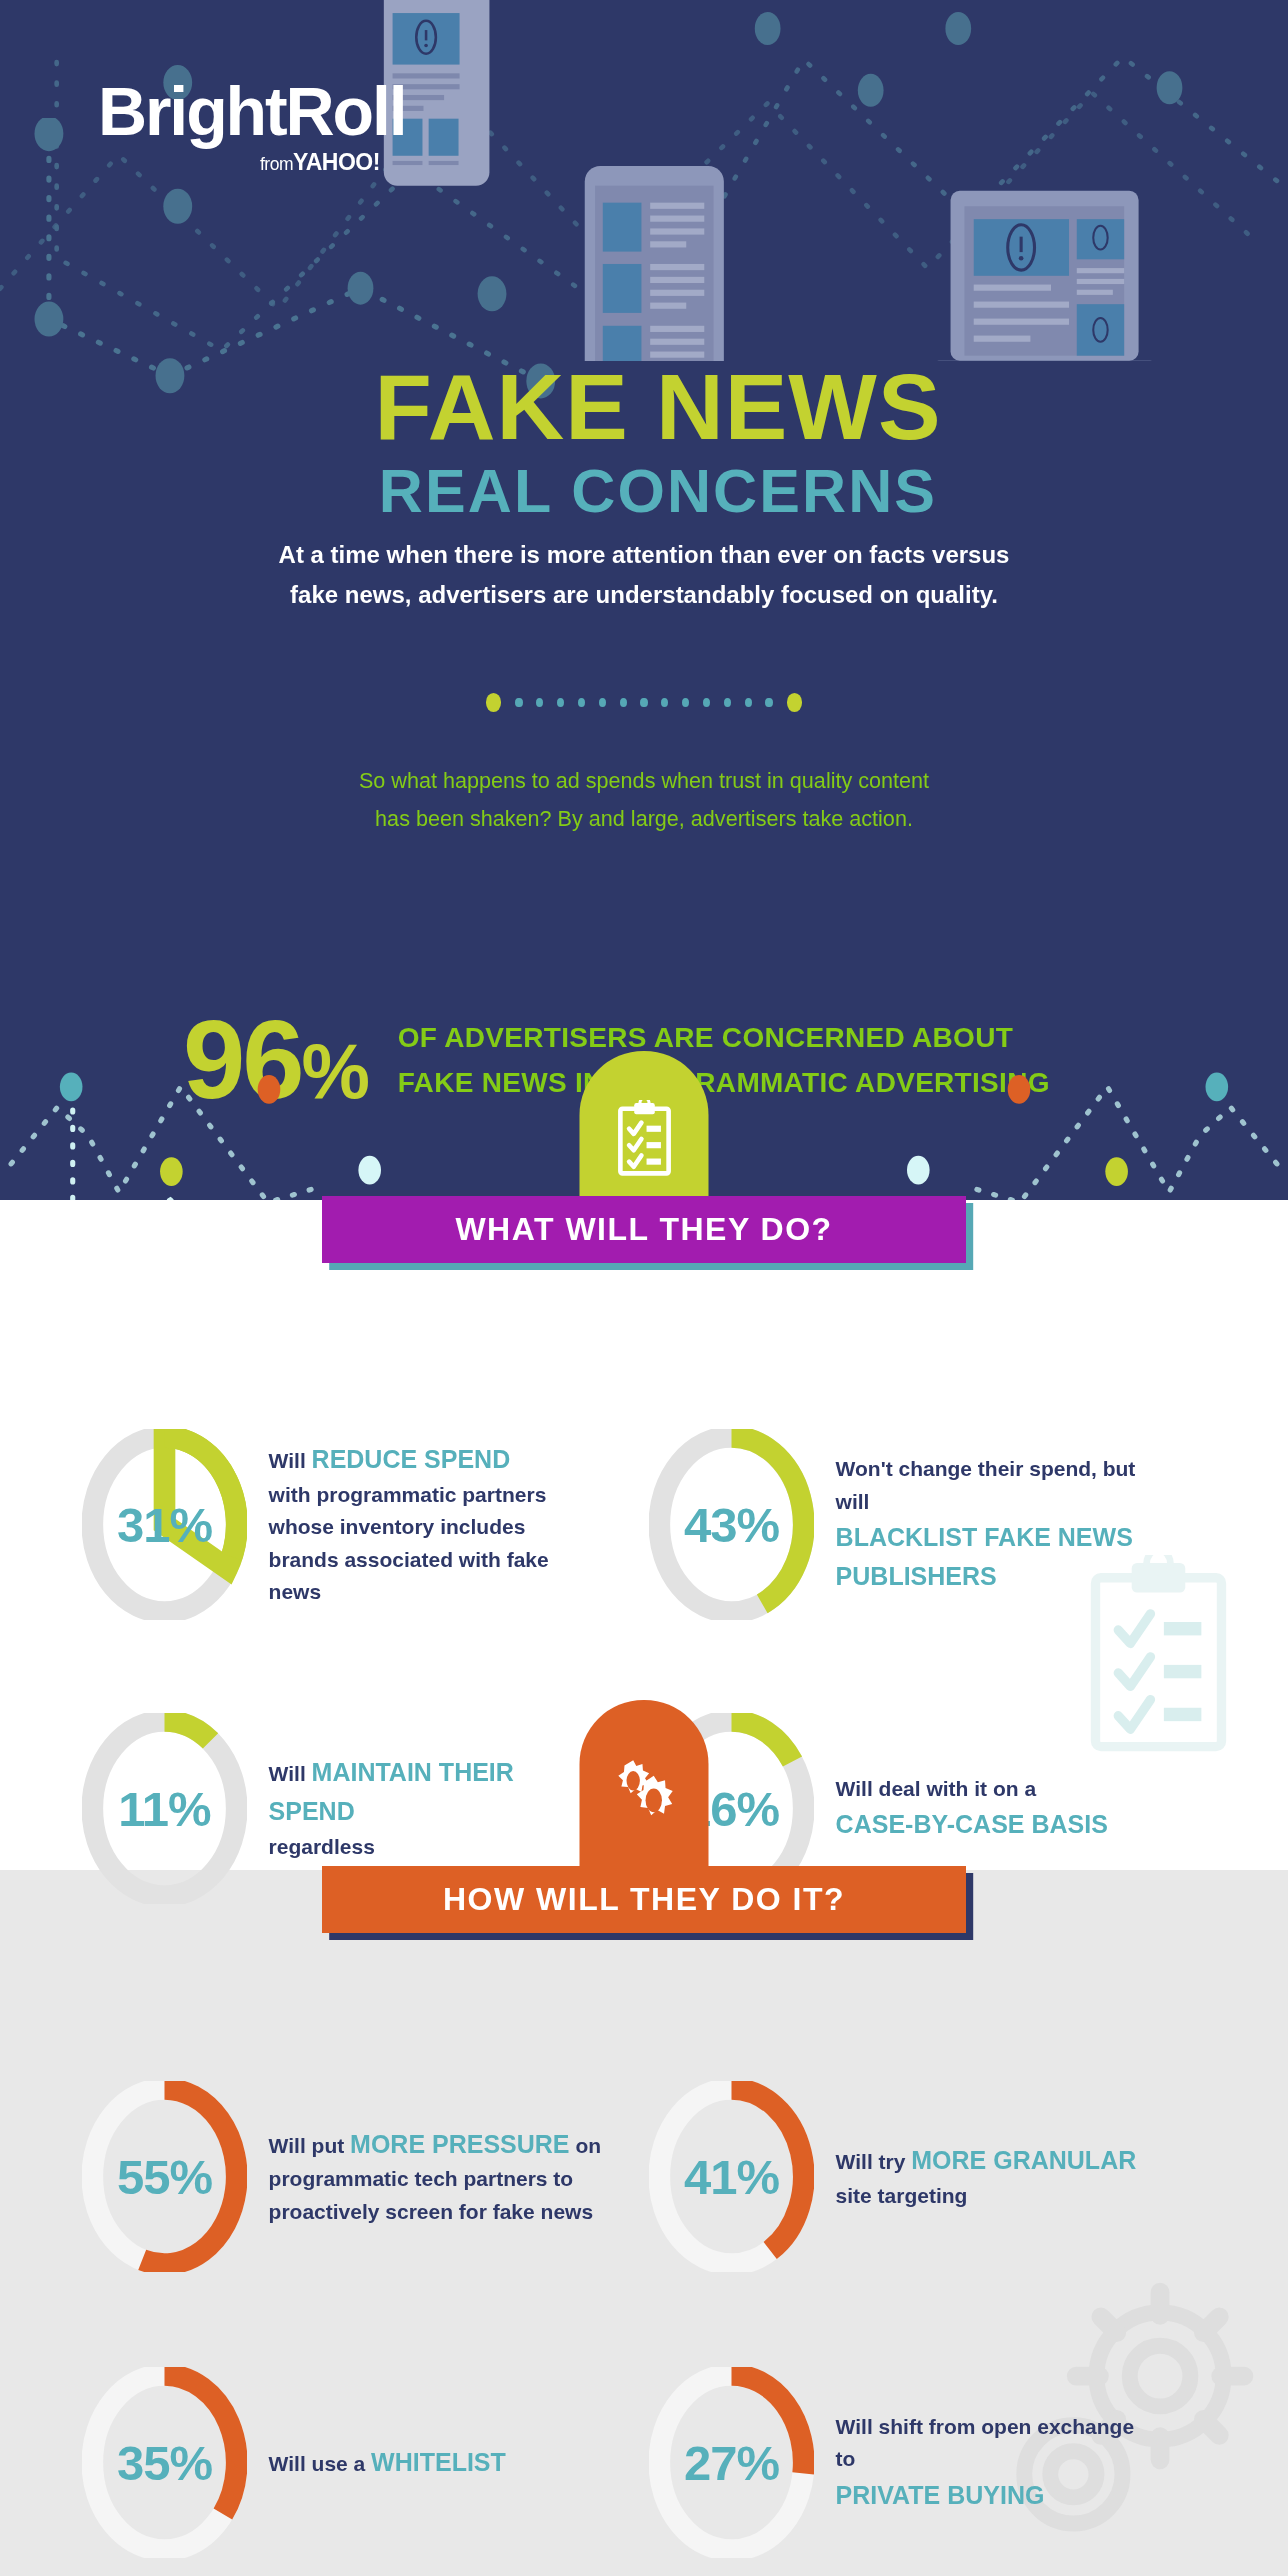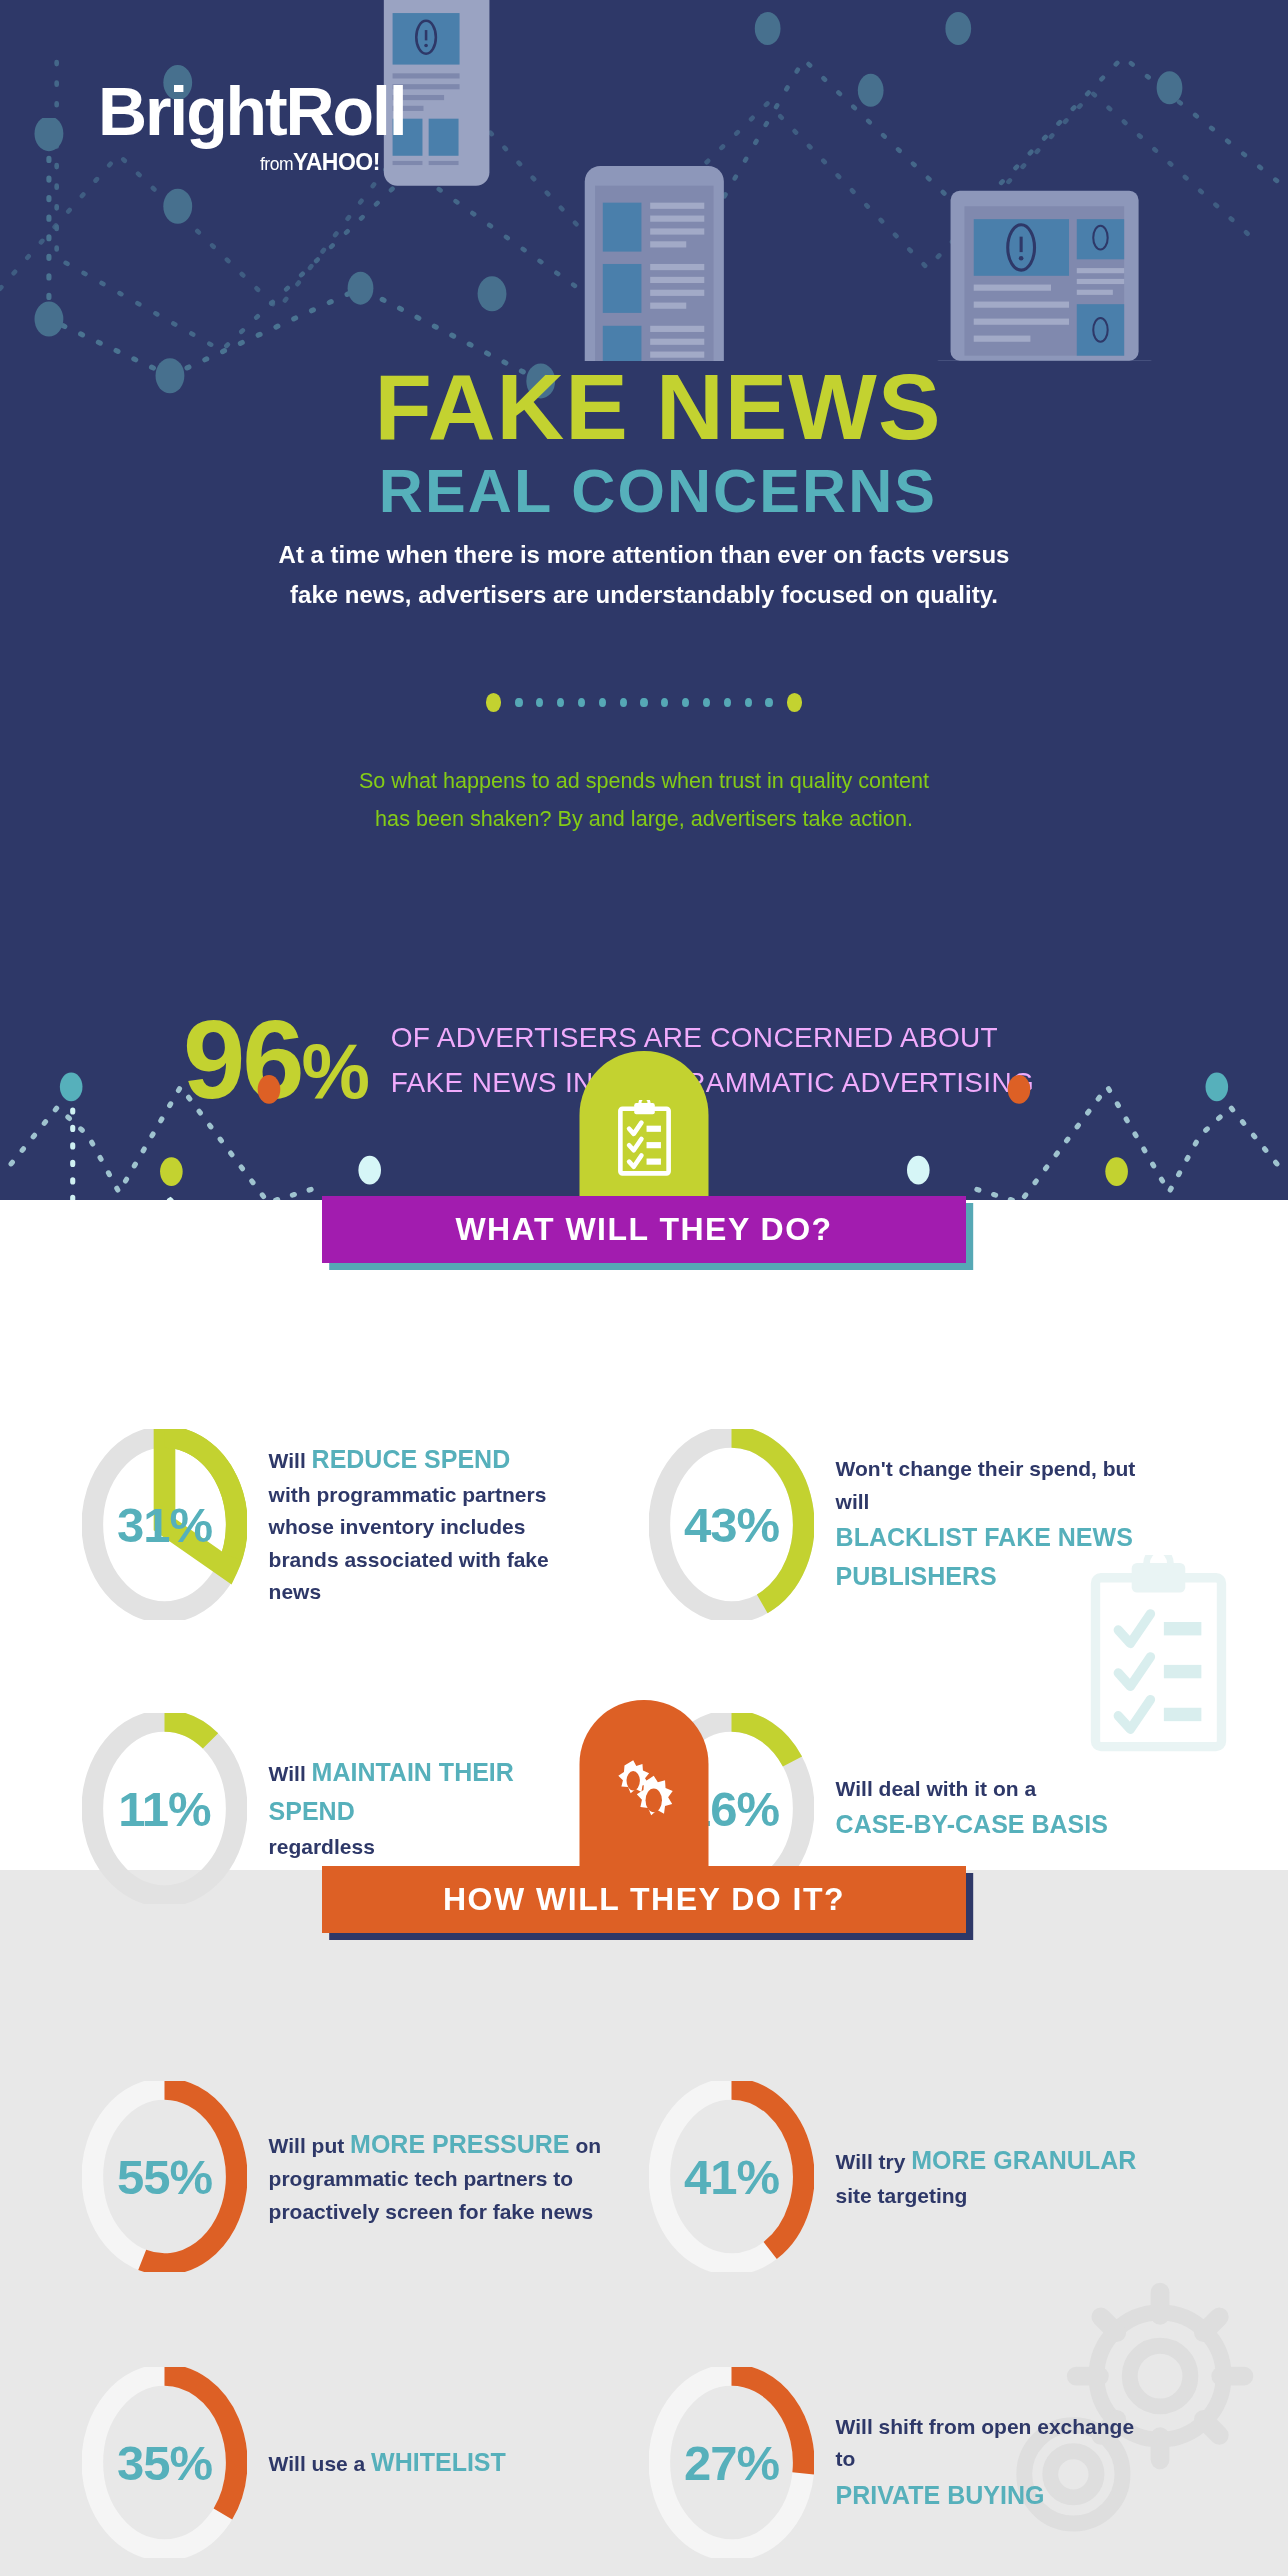--- a/index.html
+++ b/index.html
@@ -71,29 +71,29 @@
   .dd-big { width: 15.5px; height: 18.5px; background: #c3d230; margin: 0 6.2px; }
   .dd-sm { width: 7.2px; height: 9.3px; background: #56a8b5; margin: 0 5.7px; }
 
   .hero-q {
     position: absolute; top: 762px; left: 0; width: 1288px;
     text-align: center; color: #84cc16;
     font-size: 21.6px; line-height: 1.75;
   }
   .stat96-row {
     position: absolute; top: 1010px; left: 183px;
-    display: flex; align-items: center; gap: 24px;
+    display: flex; align-items: center; gap: 31px;
   }
   .stat96-num {
     color: #c3d230; font-size: 112px; font-weight: bold;
     line-height: 0.9; letter-spacing: -3.1px;
   }
   .stat96-num .pct { font-size: 77px; }
   .stat96-txt {
-    color: #f0abfc; font-size: 28px; font-weight: normal;
+    color: #84cc16; font-size: 28px; font-weight: bold;
     line-height: 1.62; letter-spacing: 0.3px;
   }
 
   
   .banner-zone { position: relative; width: 1288px; }
   .badge-pill {
     position: absolute; left: 50%; transform: translateX(-50%);
     width: 129px; height: 175px; border-radius: 64px 64px 0 0;
     display: flex; align-items: center; justify-content: center;
   }

